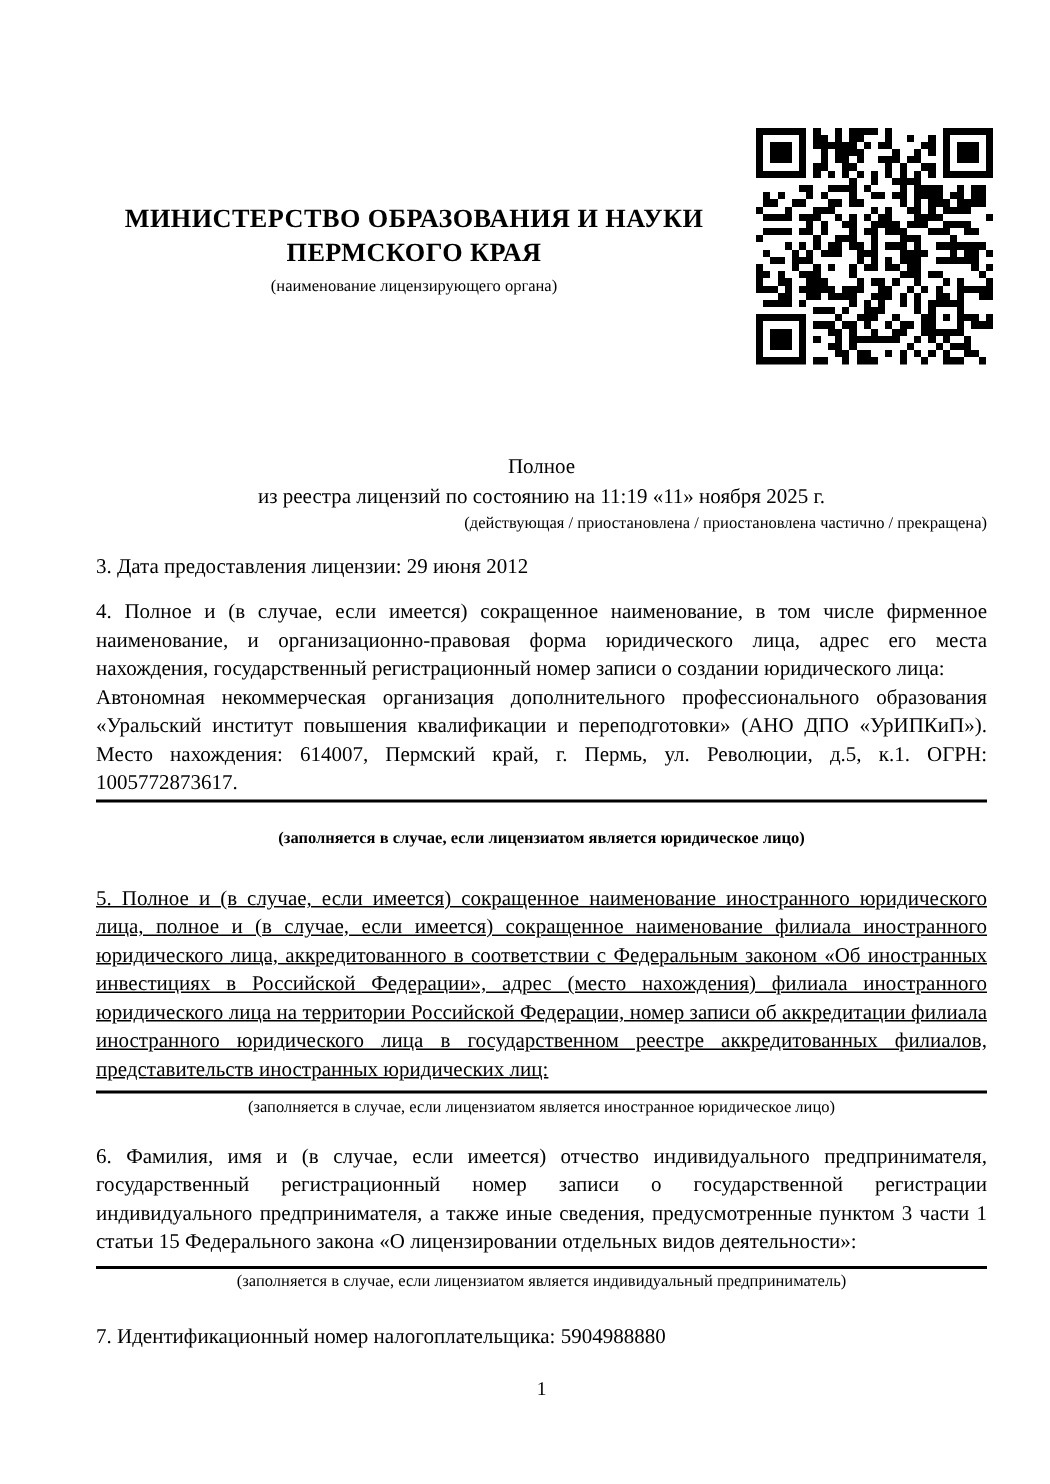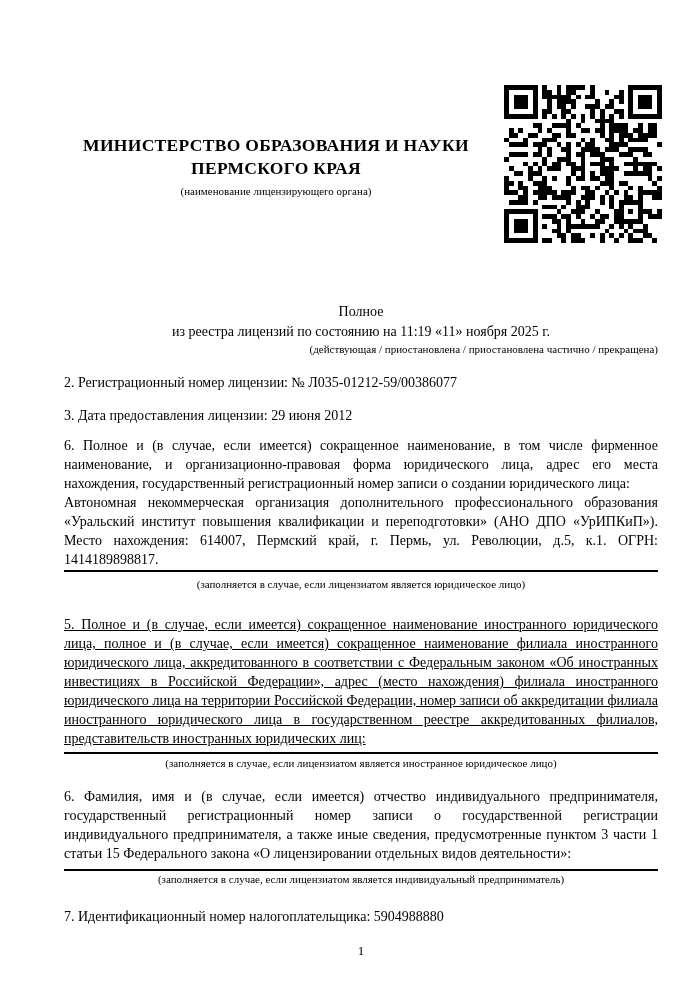--- a/index.html
+++ b/index.html
@@ -33,21 +33,21 @@
   .item{text-align:justify;line-height:19px;margin:0;}
   .cap{font-size:11px;line-height:13px;text-align:center;margin:0;}
   #item1{margin-top:28px;}
   #cap1{margin-top:1px;text-align:right;}
   #item2{margin-top:17px;line-height:20px;}
   #item3{margin-top:13px;line-height:20px;}
   #item4-text{margin-top:10px;}
   #item4-value{margin-top:0;}
   .rule{border-top:2px solid #000;height:0;width:100%;}
   #rule4{margin-top:1px;}
-  #cap4{margin-top:6px;}
+  #cap4{margin-top:18px;font-weight:bold;}
   #item5-text{margin-top:24px;text-decoration:underline;}
   #rule5{margin-top:4px;}
   #cap5{margin-top:3px;}
   #item6-text{margin-top:17px;}
   #rule6{margin-top:6px;}
   #cap6{margin-top:2px;}
   #item7{margin-top:21px;line-height:20px;}
   .page-number{margin-top:16px;text-align:center;font-size:13px;line-height:15px;}
   svg{display:block;}
 </style>
@@ -599,26 +599,25 @@
 
   <div class="content">
 
     <div class="doc-title">
       <div>Полное</div>
       <div>из реестра лицензий по состоянию на 11:19 «11» ноября 2025 г.</div>
     </div>
 
     <p class="cap" id="cap1">(действующая / приостановлена / приостановлена частично / прекращена)</p>
 
-    <p class="item" id="item2">2. Регистрационный номер лицензии: № Л035-01212-59/00386077</p>
 
     <p class="item" id="item3">3. Дата предоставления лицензии: 29 июня 2012</p>
 
-    <p class="item" id="item4-text">6. Полное и (в случае, если имеется) сокращенное наименование, в том числе фирменное наименование, и организационно-правовая форма юридического лица, адрес его места нахождения, государственный регистрационный номер записи о создании юридического лица:</p>
-    <p class="item" id="item4-value">Автономная некоммерческая организация дополнительного профессионального образования «Уральский институт повышения квалификации и переподготовки» (АНО ДПО «УрИПКиП»). Место нахождения: 614007, Пермский край, г. Пермь, ул. Революции, д.5, к.1. ОГРН: 1414189898817.</p>
+    <p class="item" id="item4-text">4. Полное и (в случае, если имеется) сокращенное наименование, в том числе фирменное наименование, и организационно-правовая форма юридического лица, адрес его места нахождения, государственный регистрационный номер записи о создании юридического лица:</p>
+    <p class="item" id="item4-value">Автономная некоммерческая организация дополнительного профессионального образования «Уральский институт повышения квалификации и переподготовки» (АНО ДПО «УрИПКиП»). Место нахождения: 614007, Пермский край, г. Пермь, ул. Революции, д.5, к.1. ОГРН: 1005772873617.</p>
     <div class="rule" id="rule4"></div>
     <p class="cap" id="cap4">(заполняется в случае, если лицензиатом является юридическое лицо)</p>
 
     <p class="item" id="item5-text">5. Полное и (в случае, если имеется) сокращенное наименование иностранного юридического лица, полное и (в случае, если имеется) сокращенное наименование филиала иностранного юридического лица, аккредитованного в соответствии с Федеральным законом «Об иностранных инвестициях в Российской Федерации», адрес (место нахождения) филиала иностранного юридического лица на территории Российской Федерации, номер записи об аккредитации филиала иностранного юридического лица в государственном реестре аккредитованных филиалов, представительств иностранных юридических лиц:</p>
     <div class="rule" id="rule5"></div>
     <p class="cap" id="cap5">(заполняется в случае, если лицензиатом является иностранное юридическое лицо)</p>
 
     <p class="item" id="item6-text">6. Фамилия, имя и (в случае, если имеется) отчество индивидуального предпринимателя, государственный регистрационный номер записи о государственной регистрации индивидуального предпринимателя, а также иные сведения, предусмотренные пунктом 3 части 1 статьи 15 Федерального закона «О лицензировании отдельных видов деятельности»:</p>
     <div class="rule" id="rule6"></div>
     <p class="cap" id="cap6">(заполняется в случае, если лицензиатом является индивидуальный предприниматель)</p>

